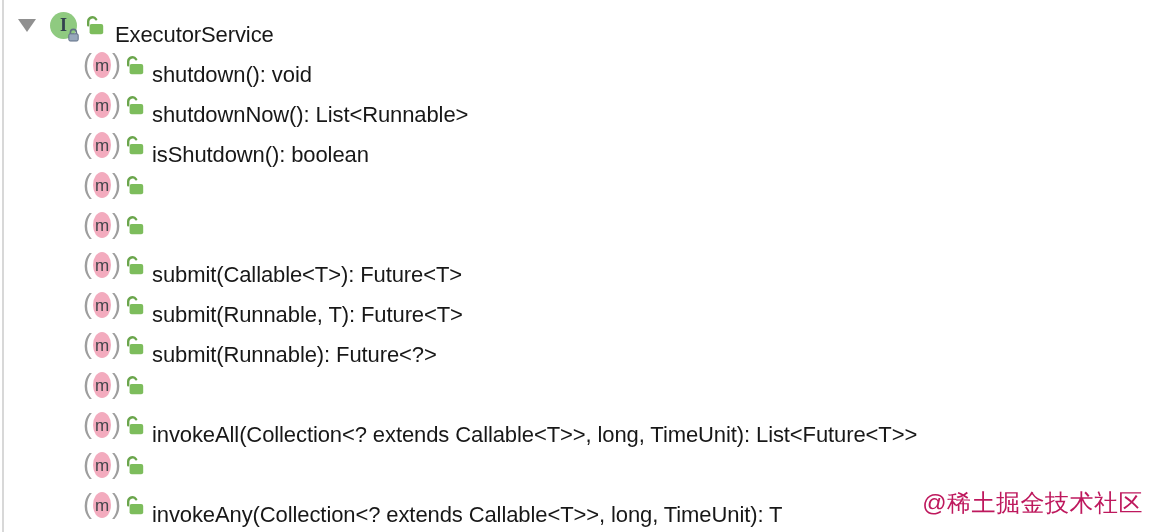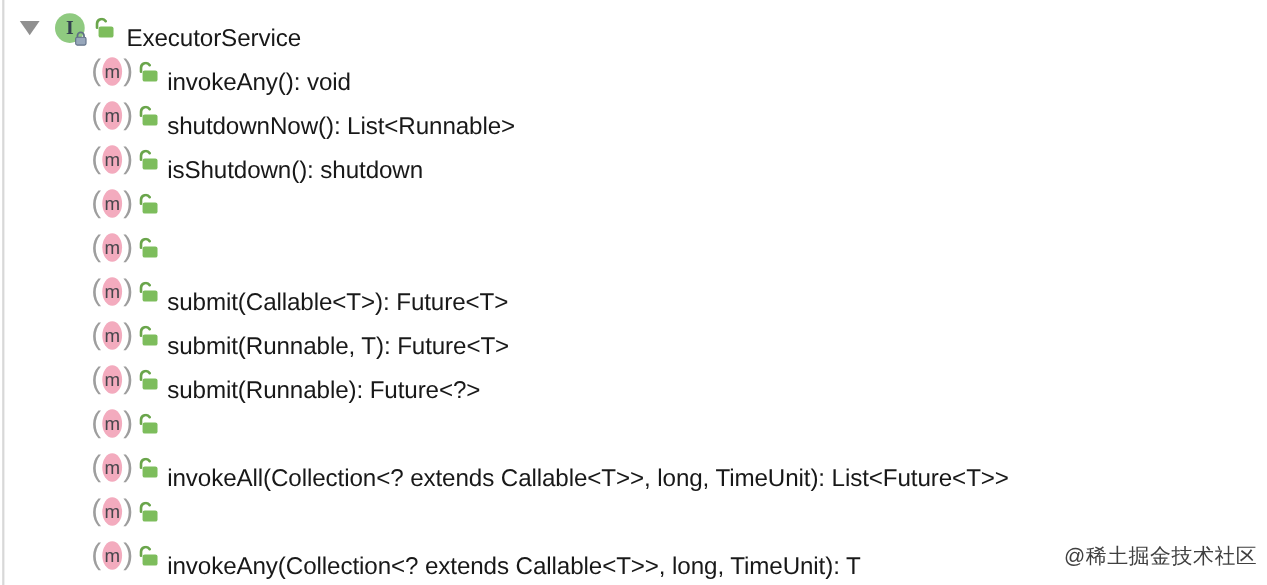--- a/index.html
+++ b/index.html
@@ -61,21 +61,21 @@
   }
   .m-circle {
     width: 21px; height: 26px; border-radius: 50%;
     background: #f3abbe; margin: 0 1px;
     display: flex; align-items: center; justify-content: center;
   }
   .m-letter { font-size: 17px; font-weight: 500; color: #45454a; line-height: 1; }
   
   .watermark {
     position: absolute; right: 9px; bottom: 13px;
-    color: #404040; font-size: 19px; letter-spacing: 0.5px;
+    color: #be185d; font-size: 24px; letter-spacing: 0.5px;
     user-select: none;
   }
 </style>
 </head>
 <body>
 
 <div class="panel">
   <div class="left-border"></div>
 
   <div class="row root-row">
@@ -102,21 +102,21 @@
       <span class="paren">(</span>
       <span class="m-circle">
         <span class="m-letter">m</span>
       </span>
       <span class="paren">)</span>
     </span>
     <svg class="pub-lock" width="21" height="19" viewBox="0 0 21 19">
       <path d="M4.2 9.2 V5.6 a4.3 4.3 0 0 1 7.9 -2.3" fill="none" stroke="#6aa54b" stroke-width="2.4" stroke-linecap="round"></path>
       <rect x="5.6" y="8" width="13.6" height="10.2" rx="2" fill="#7dbd5c"></rect>
     </svg>
-    <span class="row-label">invokeAny(): void</span>
+    <span class="row-label">shutdown(): void</span>
   </div>
 
   <div class="row method-row">
     <span class="m-icon">
       <span class="paren">(</span>
       <span class="m-circle">
         <span class="m-letter">m</span>
       </span>
       <span class="paren">)</span>
     </span>
@@ -132,21 +132,21 @@
       <span class="paren">(</span>
       <span class="m-circle">
         <span class="m-letter">m</span>
       </span>
       <span class="paren">)</span>
     </span>
     <svg class="pub-lock" width="21" height="19" viewBox="0 0 21 19">
       <path d="M4.2 9.2 V5.6 a4.3 4.3 0 0 1 7.9 -2.3" fill="none" stroke="#6aa54b" stroke-width="2.4" stroke-linecap="round"></path>
       <rect x="5.6" y="8" width="13.6" height="10.2" rx="2" fill="#7dbd5c"></rect>
     </svg>
-    <span class="row-label">isShutdown(): shutdown</span>
+    <span class="row-label">isShutdown(): boolean</span>
   </div>
 
   <div class="row method-row">
     <span class="m-icon">
       <span class="paren">(</span>
       <span class="m-circle">
         <span class="m-letter">m</span>
       </span>
       <span class="paren">)</span>
     </span>

